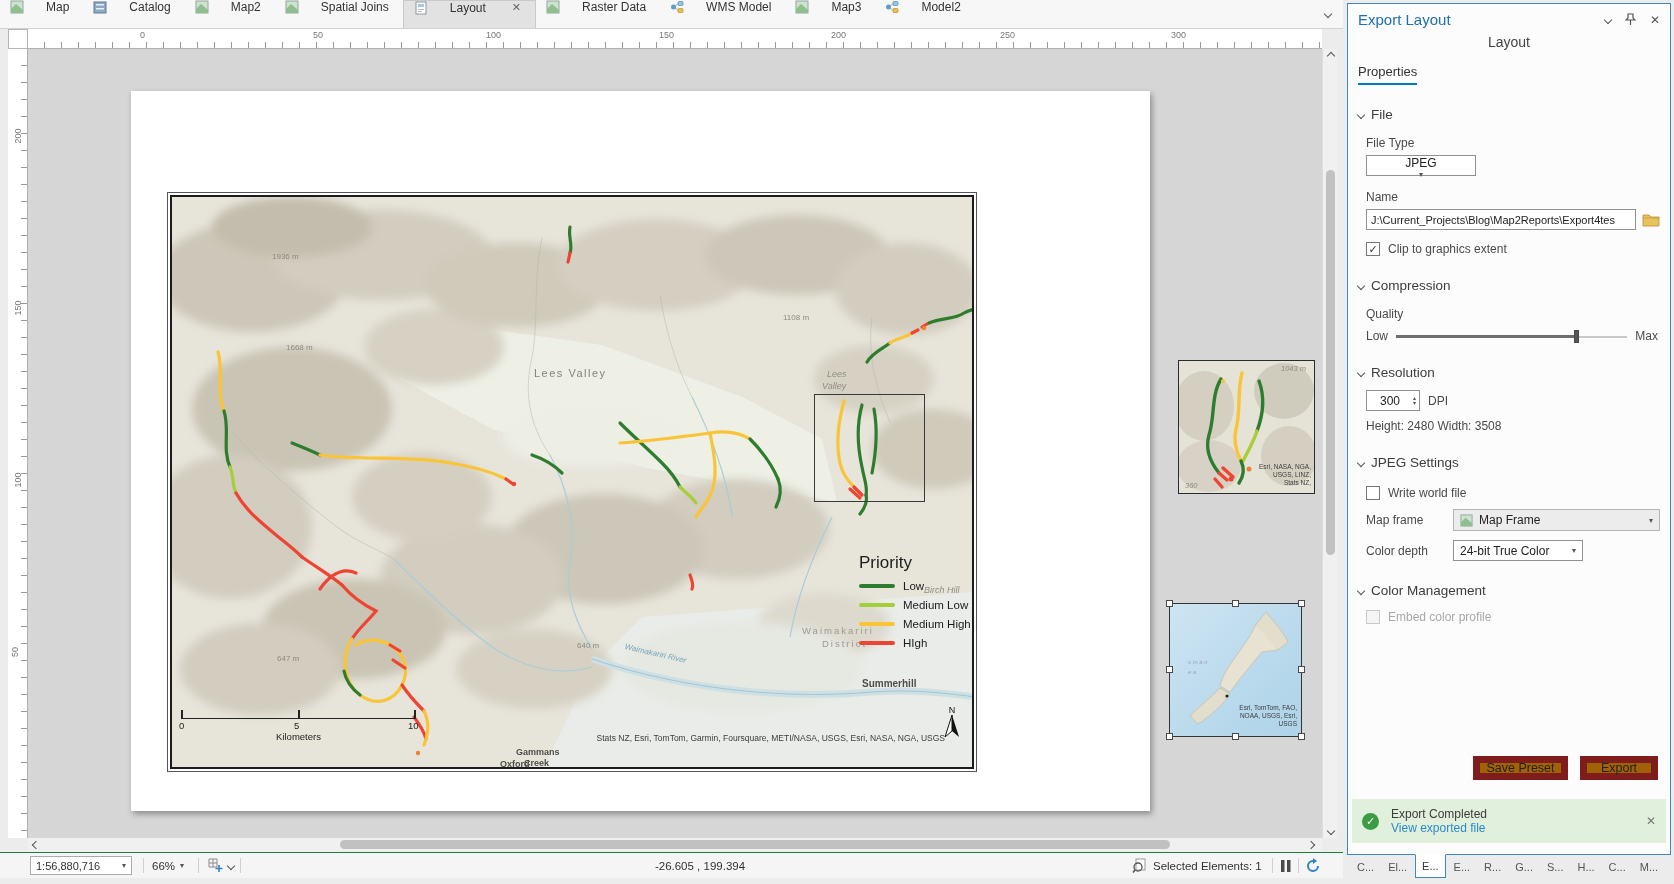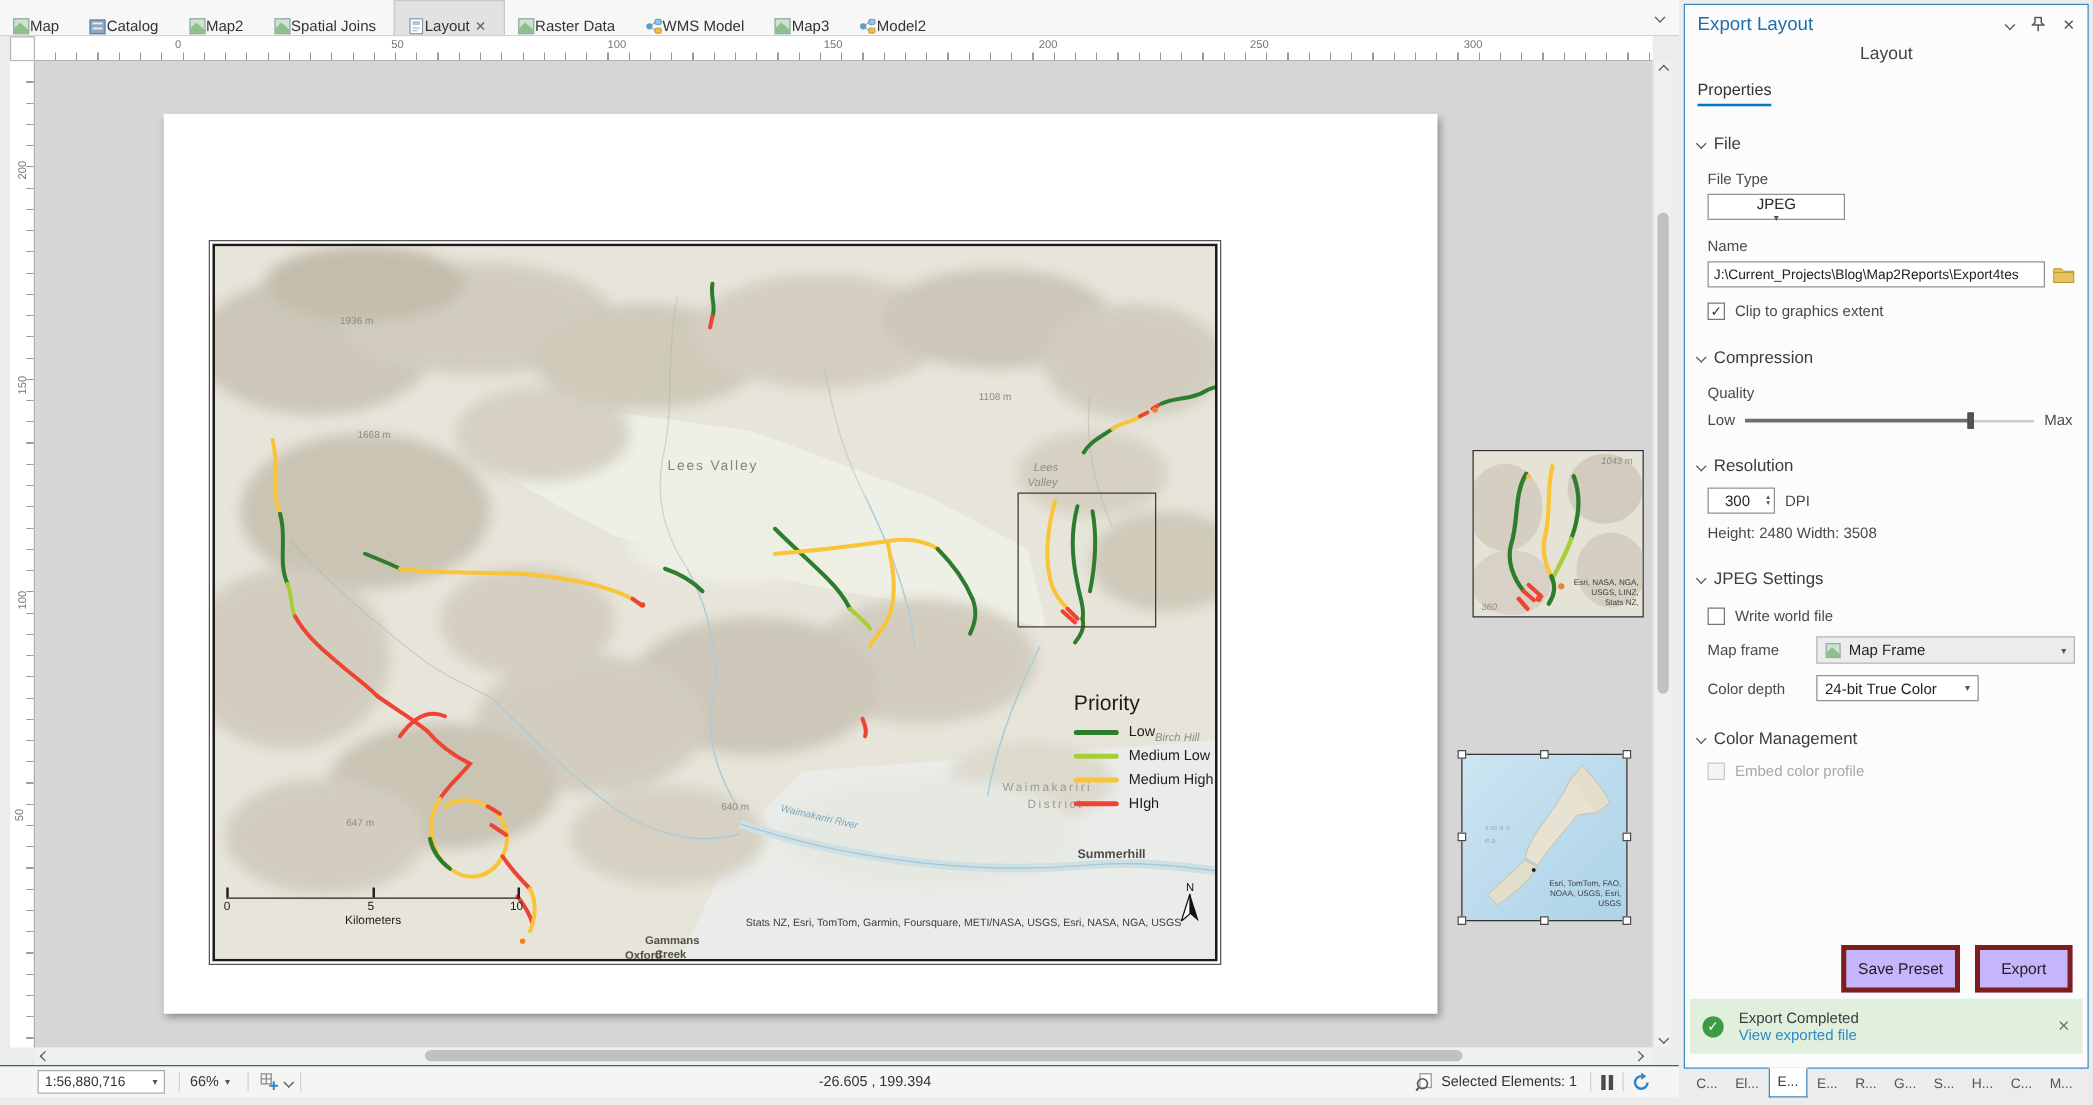--- a/index.html
+++ b/index.html
@@ -3,21 +3,21 @@
 <meta charset="utf-8">
 <style>
   * { margin:0; padding:0; box-sizing:border-box; }
   html,body { width:1674px; height:884px; overflow:hidden;
     font-family:"Liberation Sans", sans-serif; background:#e6e6e6; }
   #app { position:relative; width:1674px; height:884px; background:#ececec; }
 
   
   .tabbar { position:absolute; left:0; top:0; width:1343px; height:29px;
     background:#f7f7f7; border-bottom:1px solid #d2d2d2; display:flex; align-items:stretch; }
-  .doc-tab { display:flex; align-items:flex-end; gap:0; padding:0 14px 0 10px;
+  .doc-tab { display:flex; align-items:flex-start; gap:22px; padding:0 14px 0 10px;
     font-size:12px; color:#333; cursor:default; white-space:nowrap; }
   .doc-tab.active { background:#e2e2e2; border:1px solid #c9c9c9; border-bottom:none; }
   .doc-tab .close-x { color:#666; font-size:11px; margin-left:4px; }
   .tab-overflow { position:absolute; left:1318px; top:4px; width:20px; height:20px;
     display:flex; align-items:center; justify-content:center; }
   .chev { display:inline-block; width:6px; height:6px; border-right:1.5px solid #555;
     border-bottom:1.5px solid #555; transform:rotate(45deg); }
   .chev.up { transform:rotate(-135deg); }
   .chev.left { transform:rotate(135deg); }
   .chev.right { transform:rotate(-45deg); }
@@ -157,21 +157,21 @@
     line-height:5px; padding-right:3px; }
   .kv-row { display:flex; align-items:center; margin:9px 10px 0 18px; font-size:12px; color:#4a4a4a; }
   .kv-row .k { width:87px; }
   .gallery-select { flex:1; height:22px; background:#ececec; border:1px solid #b5b5b5;
     display:flex; align-items:center; gap:6px; padding:0 6px; font-size:12px; color:#222; }
   .gallery-select .caret { margin-left:auto; }
   .depth-select { width:130px; height:21px; background:#fff; border:1px solid #919191;
     display:flex; align-items:center; justify-content:space-between; padding:0 6px;
     font-size:12px; color:#222; }
   .panel-buttons { position:absolute; right:12px; top:752px; display:flex; gap:12px; }
-  .btn { height:38px; background:#c4b5fd; border:4px solid #7f1d1d; font-size:12.5px; color:#222;
+  .btn { height:24px; background:#a16207; border:7px solid #7f1d1d; font-size:12.5px; color:#222;
     display:flex; align-items:center; justify-content:center; }
   .btn.save { width:95px; } .btn.export { width:78px; }
   .notification { position:absolute; left:4px; right:4px; top:795px; height:44px;
     background:#e1efdd; display:flex; align-items:center; padding:0 10px; gap:12px; }
   .notif-check { width:17px; height:17px; border-radius:50%; background:#3d9b43; color:#fff;
     font-size:11px; display:flex; align-items:center; justify-content:center; }
   .notif-text { flex:1; }
   .notif-title { font-size:12px; color:#3c3c3c; }
   .notif-link { font-size:12px; color:#2d8ac9; }
   .notif-x { color:#777; font-size:12px; }

